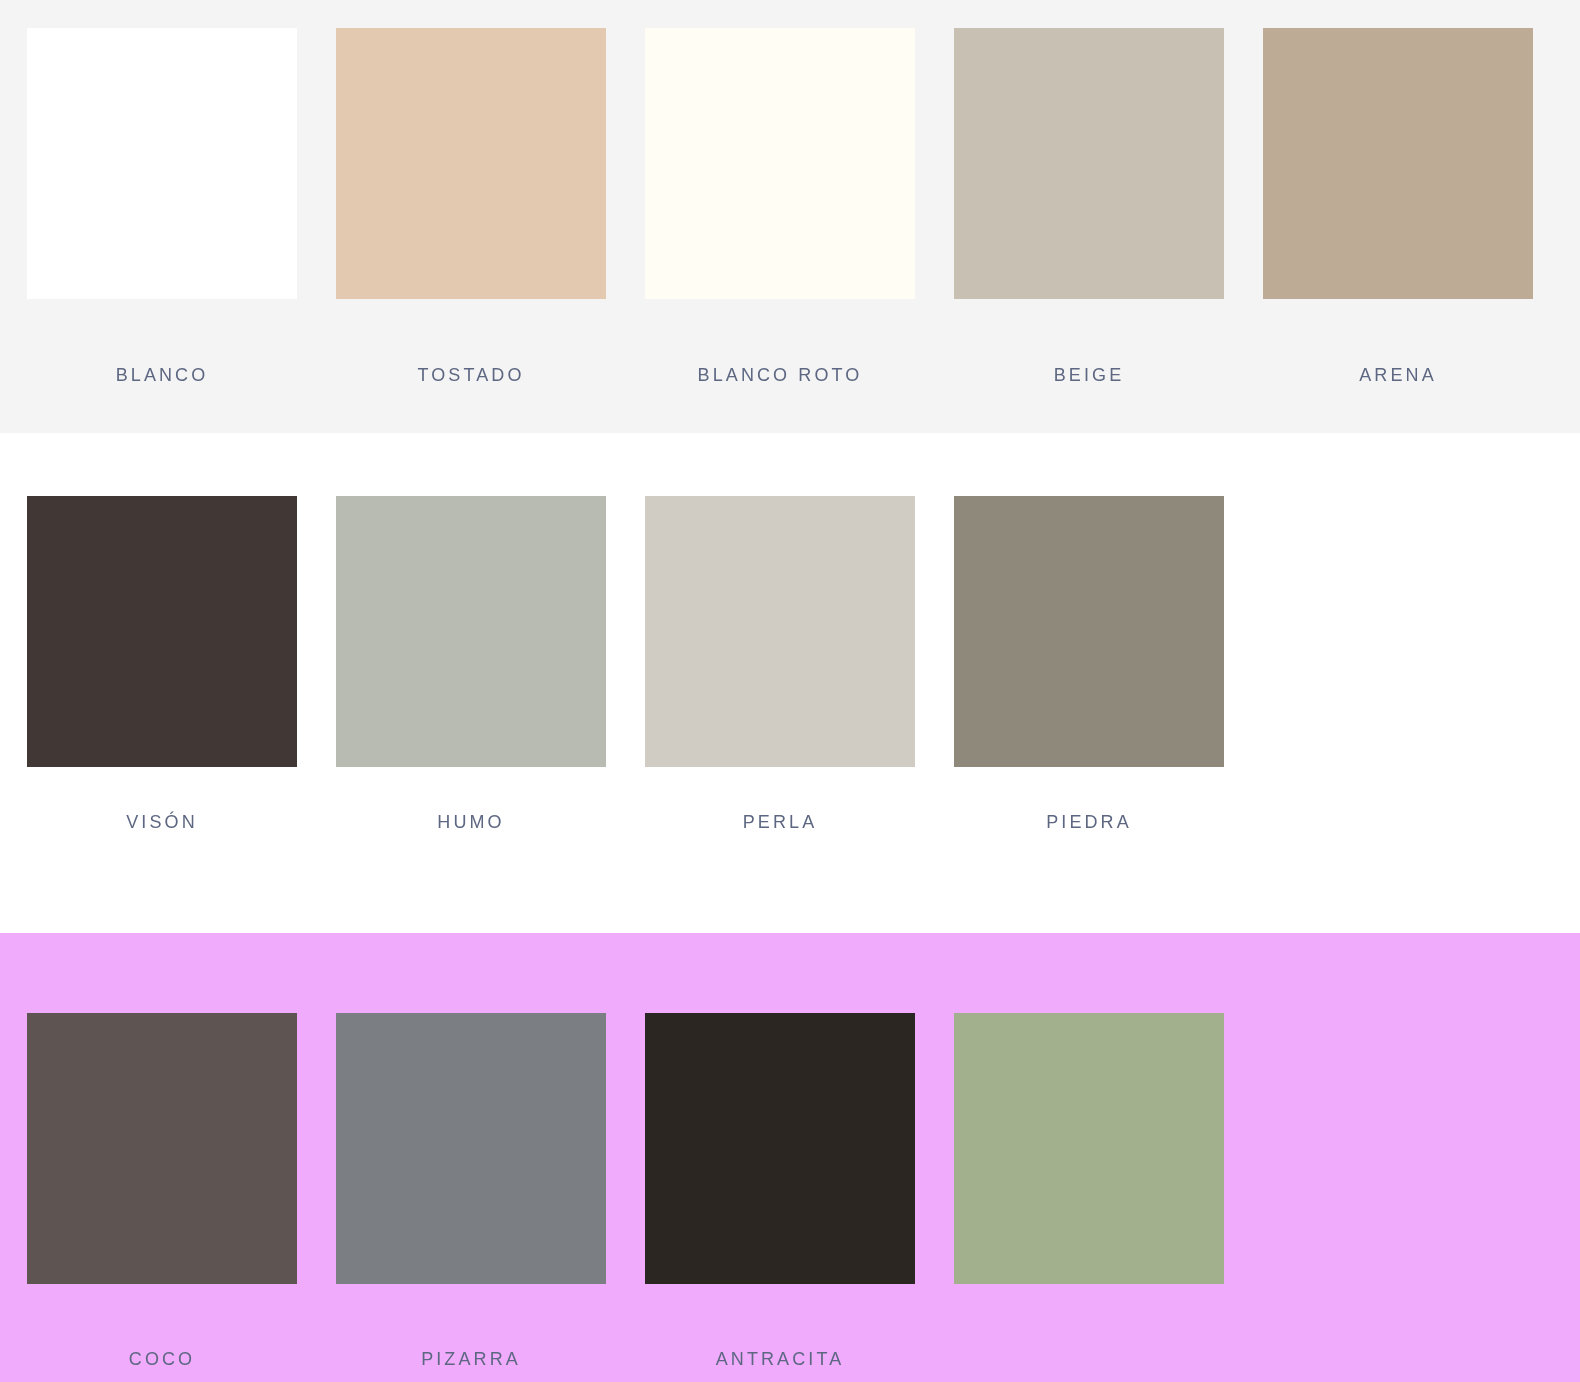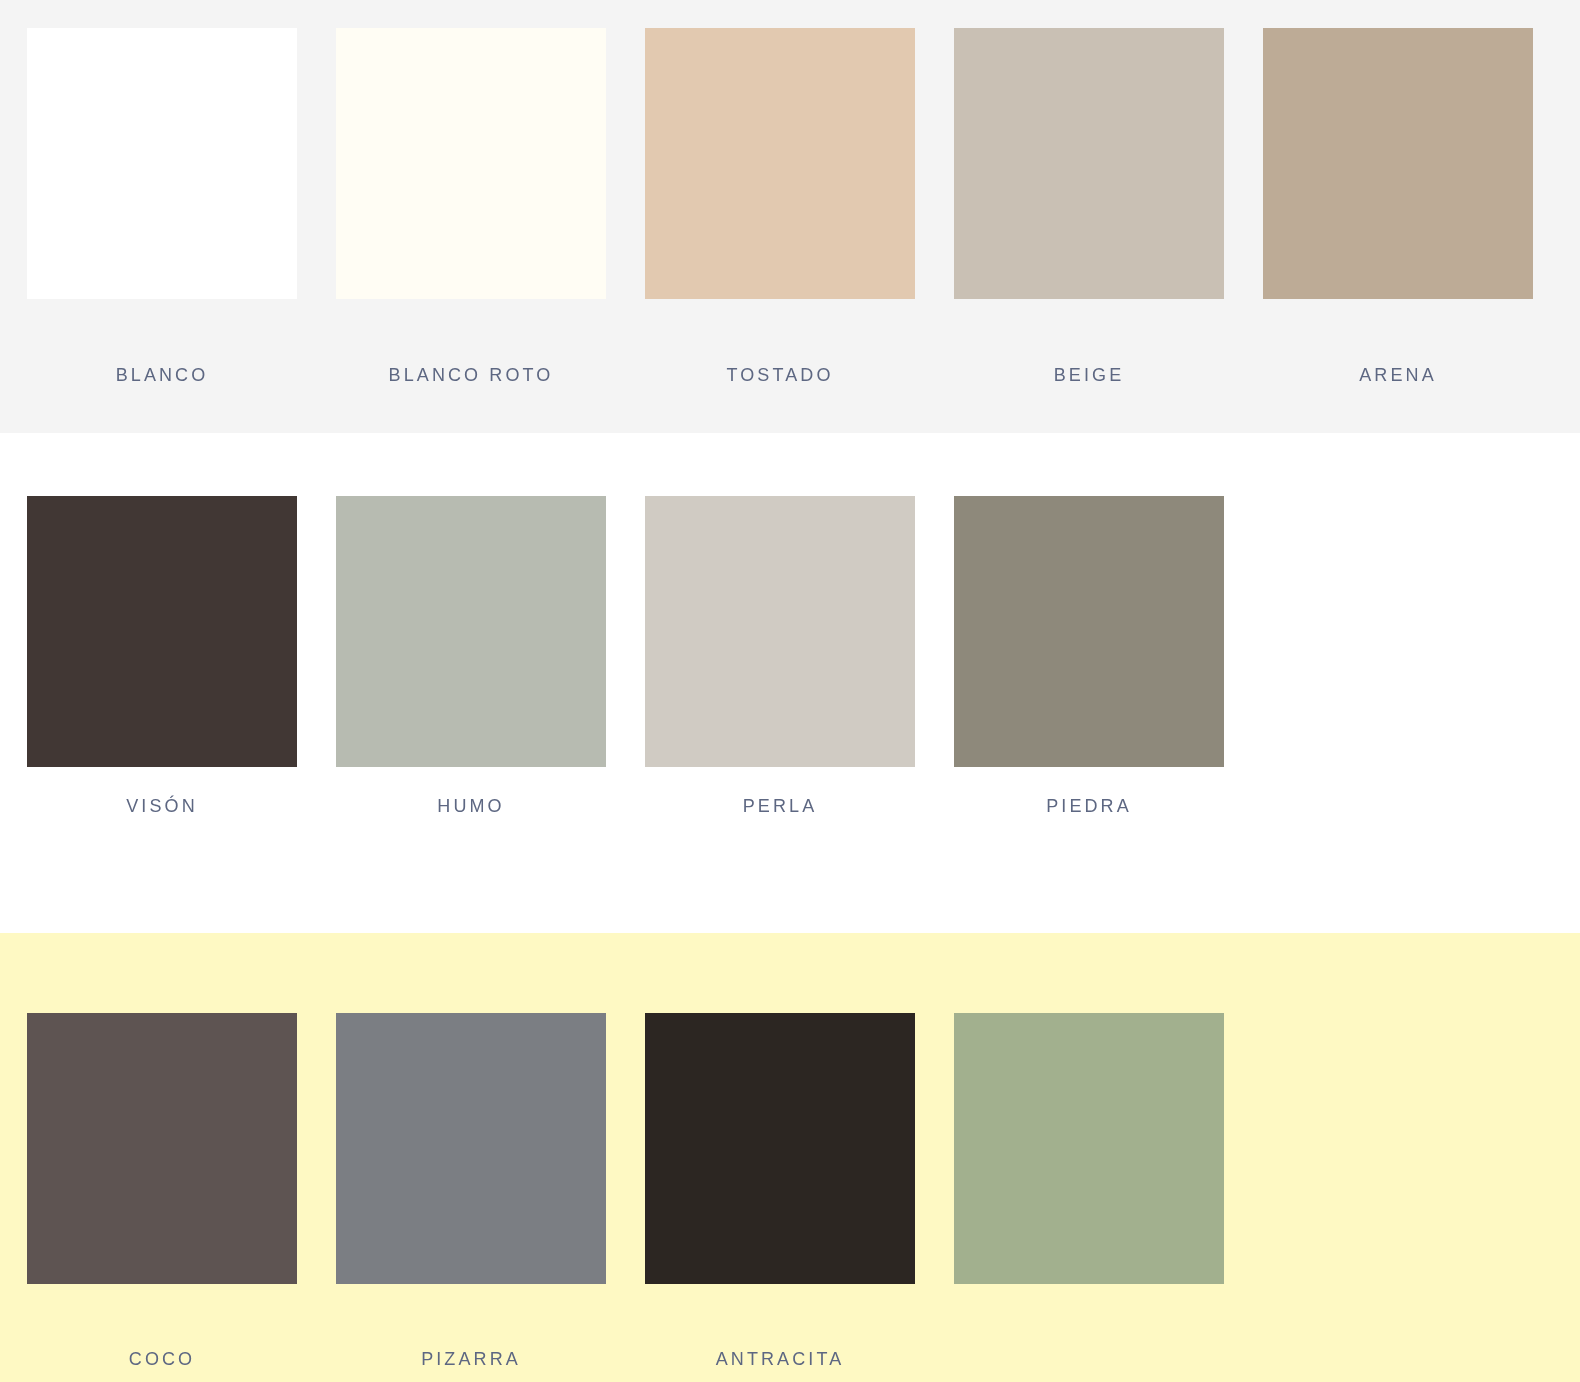--- a/index.html
+++ b/index.html
@@ -67,41 +67,41 @@
     font-size: 18px;
     font-weight: 400;
     letter-spacing: 3.1px;
     color: #5d6782;
     text-transform: uppercase;
     text-align: center;
     white-space: nowrap;
     line-height: 1;
   }
   .band-1 .swatch-label { padding-top: 67px; }
-  .band-2 .swatch-label { padding-top: 30px; text-align: right; }
+  .band-2 .swatch-label { padding-top: 46px; text-align: right; }
   .band-3 .swatch-label { padding-top: 66px; }
 </style>
 </head>
 <body>
 
 <div class="palette">
 
   <div class="band band--shade band-1" style="background-color: rgb(244, 244, 244);">
     <div class="swatch-grid">
       <div class="swatch-cell">
         <div class="swatch-chip" style="background-color: rgb(255, 255, 255);"></div>
         <div class="swatch-label">BLANCO</div>
       </div>
       <div class="swatch-cell">
+        <div class="swatch-chip" style="background-color: rgb(226, 201, 176);"></div>
+        <div class="swatch-label">TOSTADO</div>
+      </div>
+      <div class="swatch-cell">
         <div class="swatch-chip" style="background-color: rgb(255, 253, 244);"></div>
         <div class="swatch-label">BLANCO ROTO</div>
-      </div>
-      <div class="swatch-cell">
-        <div class="swatch-chip" style="background-color: rgb(226, 201, 176);"></div>
-        <div class="swatch-label">TOSTADO</div>
       </div>
       <div class="swatch-cell">
         <div class="swatch-chip" style="background-color: rgb(201, 192, 180);"></div>
         <div class="swatch-label">BEIGE</div>
       </div>
       <div class="swatch-cell">
         <div class="swatch-chip" style="background-color: rgb(189, 171, 150);"></div>
         <div class="swatch-label">ARENA</div>
       </div>
     </div>
@@ -121,21 +121,21 @@
         <div class="swatch-chip" style="background-color: rgb(208, 203, 195);"></div>
         <div class="swatch-label">PERLA</div>
       </div>
       <div class="swatch-cell">
         <div class="swatch-chip" style="background-color: rgb(142, 137, 123);"></div>
         <div class="swatch-label">PIEDRA</div>
       </div>
     </div>
   </div>
 
-  <div class="band band--shade band-3" style="background-color: #fef9c3;">
+  <div class="band band--shade band-3" style="background-color: #f0abfc;">
     <div class="swatch-grid">
       <div class="swatch-cell">
         <div class="swatch-chip" style="background-color: rgb(94, 84, 82);"></div>
         <div class="swatch-label">COCO</div>
       </div>
       <div class="swatch-cell">
         <div class="swatch-chip" style="background-color: rgb(123, 126, 131);"></div>
         <div class="swatch-label">PIZARRA</div>
       </div>
       <div class="swatch-cell">

